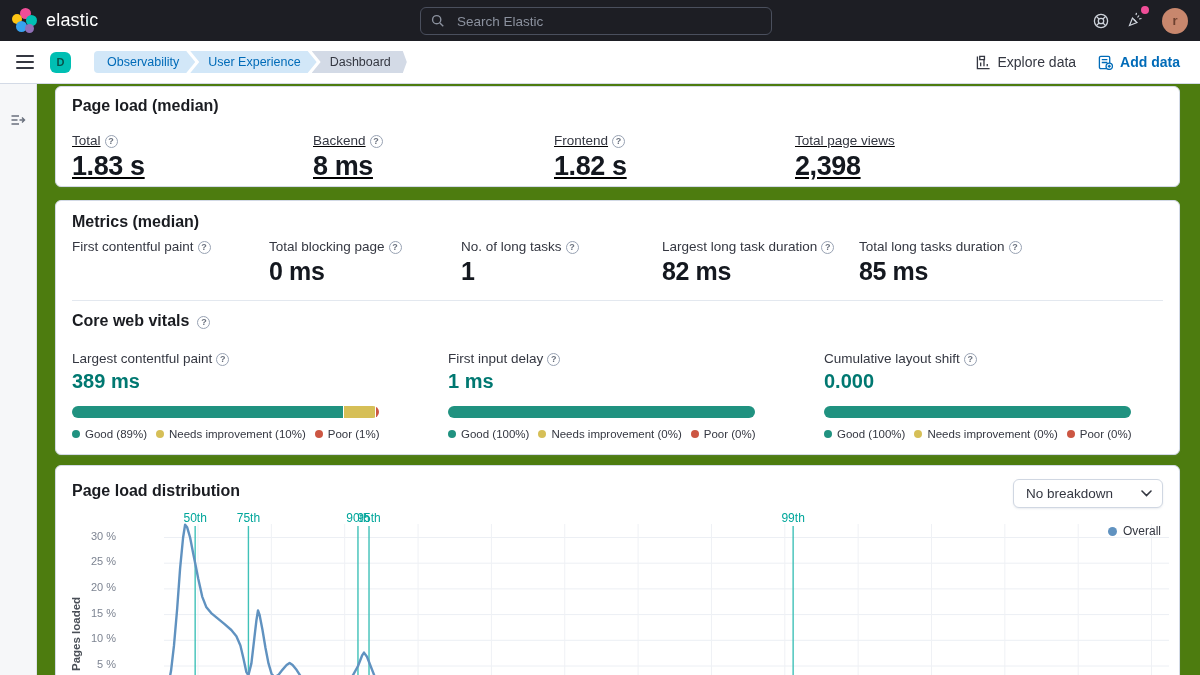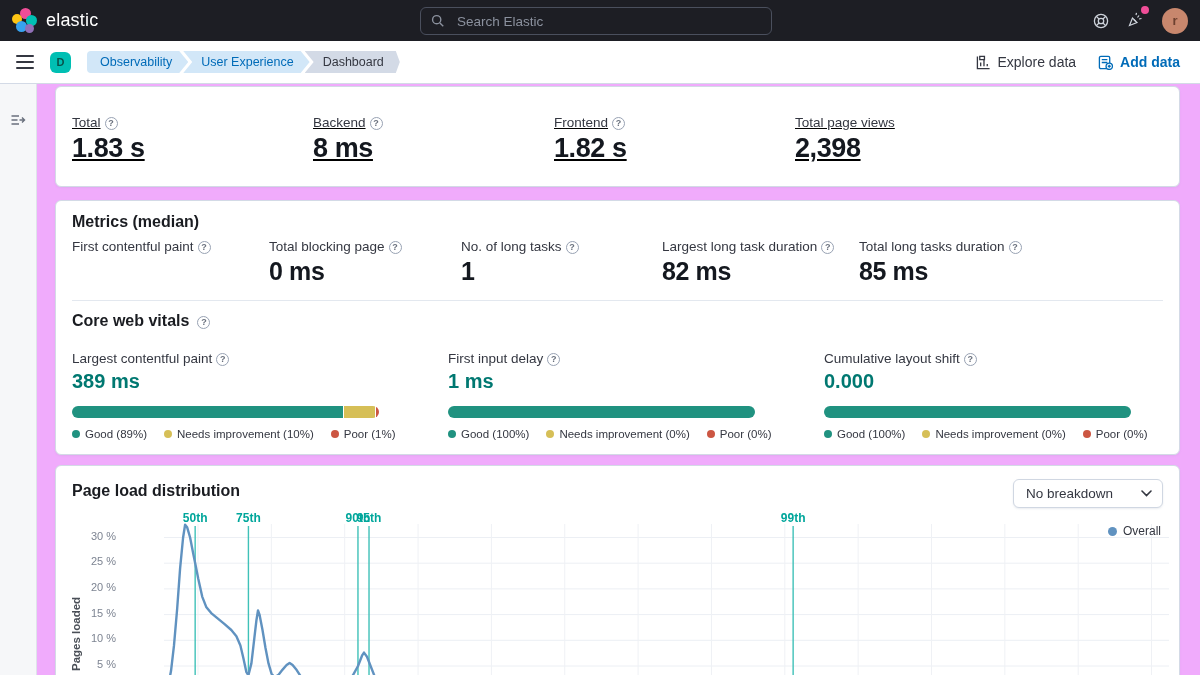--- a/index.html
+++ b/index.html
@@ -1,17 +1,17 @@
 <!DOCTYPE html>
 <html style="--good: #209280; --warn: #d6bf57; --poor: #cc5642; --teal-text: #007871; --line: #6092C0;"><head>
 <meta charset="utf-8">
 <style>
   * { margin:0; padding:0; box-sizing:border-box; }
   body { font-family:"Liberation Sans", sans-serif; background:#f7f8fb; }
-  .page { position:relative; width:1200px; height:675px; overflow:hidden; background:#f0abfc; }
+  .page { position:relative; width:1200px; height:675px; overflow:hidden; background:#4d7c0f; }
 
   
   .topbar { position:relative; height:41px; background:#1d1e24; display:flex; align-items:center; }
   .brand { display:flex; align-items:center; gap:9px; padding-left:12px; }
   .logo { width:25px; height:25px; position:relative; }
   .logo i { position:absolute; border-radius:50%; }
   .brand-name { color:#ffffff; font-size:18px; font-weight:500; letter-spacing:.2px; }
   .search-box { position:absolute; left:420px; top:7px; width:352px; height:28px;
     border:1px solid #4a4f5d; border-radius:6px; display:flex; align-items:center; gap:12px;
     padding:0 10px; background:#1d1e24; }
@@ -27,21 +27,21 @@
   
   .toolbar { position:relative; height:43px; background:#ffffff; border-bottom:1px solid #d3dae6;
     display:flex; align-items:center; }
   .hamburger { margin-left:16px; width:18px; display:flex; flex-direction:column; gap:3.5px; cursor:pointer; }
   .hamburger i { height:2.2px; background:#343741; border-radius:1px; }
   .space-badge { margin-left:16px; width:21px; height:21px; border-radius:6px; background:#00bfb3;
     color:#07514a; font-size:11px; font-weight:700; display:flex; align-items:center; justify-content:center; }
   .crumbs { display:flex; align-items:center; margin-left:16px; }
   .crumb { height:22px; display:flex; align-items:center; font-size:12.5px; font-weight:500;
     padding:0 16px 0 18px; cursor:pointer;
-    clip-path:polygon(0 0, calc(100% - 9px) 0, 100% 50%, calc(100% - 9px) 100%, 0 100%, 9px 50%); }
+    clip-path:polygon(0 0, calc(100% - 9px) 0, 100% 50%, calc(100% - 9px) 100%, 0 100%, 9px 50%);margin-left:7px; }
   .crumb:first-child { clip-path:polygon(0 0, calc(100% - 9px) 0, 100% 50%, calc(100% - 9px) 100%, 0 100%);
     border-radius:4px 0 0 4px; padding-left:13px; }
   .crumb + .crumb { margin-left:-5px; }
   .crumb-blue { background:#d2e7f8; color:#006bb8; }
   .crumb-gray { background:#d3dae6; color:#343741;
     clip-path:polygon(0 0, calc(100% - 4px) 0, 100% 50%, calc(100% - 4px) 100%, 0 100%, 9px 50%); }
   .toolbar-right { position:absolute; right:20px; display:flex; align-items:center; gap:22px; }
   .tool-link { display:flex; align-items:center; gap:7px; font-size:14px; font-weight:500;
     color:#343741; cursor:pointer; }
   .tool-link.blue { color:#006bb8; font-weight:600; }
@@ -71,37 +71,37 @@
   .stats-grid-5 { display:grid; grid-template-columns:197px 192px 201px 197px auto; margin-top:8px; }
   .stat-value-sm { font-size:25px; font-weight:700; color:#14181f; letter-spacing:-.4px; margin-top:3px; }
   .divider { border:none; border-top:1px solid #e3e8ef; margin:14px 0 11px 0; }
   .cwv-grid { display:grid; grid-template-columns:376px 376px auto; margin-top:21px; }
   .cwv-value { font-size:20px; font-weight:700; color:var(--teal-text); margin-top:4px; }
   .cwv-bar { width:307px; height:12px; border-radius:6px; overflow:hidden; display:flex; gap:1px;
     margin-top:13px; }
   .seg-good { background:var(--good); }
   .seg-warn { background:var(--warn); }
   .seg-poor { background:var(--poor); }
-  .cwv-legend { display:flex; align-items:center; gap:17px; margin-top:10px; }
+  .cwv-legend { display:flex; align-items:center; gap:9px; margin-top:10px; }
   .legend-item { display:flex; align-items:center; gap:5px; font-size:11.5px; color:#343741; }
   .dot { width:8px; height:8px; border-radius:50%; }
   .dot-good { background:var(--good); }
   .dot-warn { background:var(--warn); }
   .dot-poor { background:var(--poor); }
 
   
   .panel-dist { position:relative; height:320px; margin-top:10px; padding:16px; }
   .breakdown-select { position:absolute; right:16px; top:13px; width:150px; height:29px;
     background:#ffffff; border:1px solid #d0d7e2; border-radius:6px; display:flex; align-items:center;
     padding:0 30px 0 12px; font-size:13.5px; color:#343741; cursor:pointer;
     box-shadow:0 1px 2px rgba(152,162,179,.2); }
   .breakdown-select svg { position:absolute; right:10px; }
   .chart-area { position:absolute; left:0; top:0; width:1125px; height:320px; pointer-events:none; }
   .chart-area svg { position:absolute; left:0; top:0; }
-  .pct-label { position:absolute; top:45px; transform:translateX(-50%); font-size:12px; font-weight:700;
+  .pct-label { position:absolute; top:45px; transform:translateX(-50%); font-size:12px; font-weight:400;
     color:#00a69b; white-space:nowrap; }
   .ytick { position:absolute; left:20px; width:40px; text-align:right; font-size:11px; color:#7d8492; }
   .ylabel { position:absolute; left:14px; top:98px; height:140px; writing-mode:vertical-rl;
     transform:rotate(180deg); text-align:center; font-size:11.5px; font-weight:700; color:#4a4f57; }
   .chart-legend { position:absolute; right:20px; top:58px; display:flex; align-items:center; gap:6px;
     font-size:12px; color:#343741; pointer-events:auto; }
   .chart-legend .dot { width:9px; height:9px; background:var(--line); }
 </style>
 </head>
 <body>
@@ -181,20 +181,21 @@
     <aside class="rail">
       <svg width="16" height="16" viewBox="0 0 16 16" fill="none" stroke="#69707d" stroke-width="1.4" style="cursor:pointer">
         <path d="M1.5 4 H9 M1.5 8 H7.5 M1.5 12 H9"></path>
         <path d="M9.5 8 H14.5 M12 5.5 L14.5 8 L12 10.5"></path>
       </svg>
     </aside>
 
     <main class="main">
 
       <section class="panel panel-pageload">
+        <h2 class="panel-title">Page load (median)</h2>
         <div class="stats-grid-4">
           <div>
             <div class="stat-label"><span>Total</span><span class="help-icon">?</span></div>
             <div class="stat-value">1.83 s</div>
           </div>
           <div>
             <div class="stat-label"><span>Backend</span><span class="help-icon">?</span></div>
             <div class="stat-value">8 ms</div>
           </div>
           <div>

